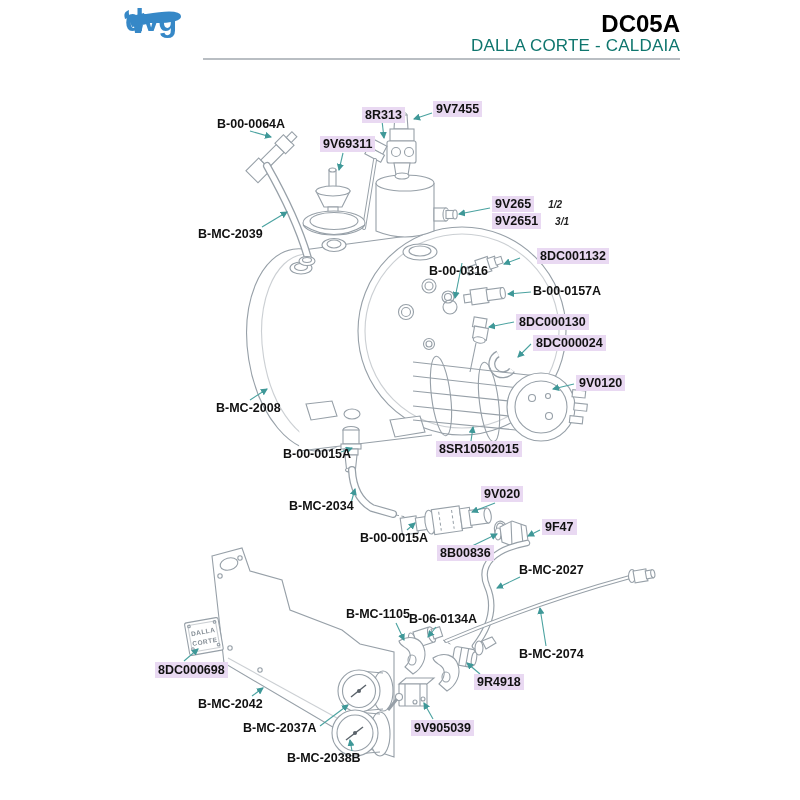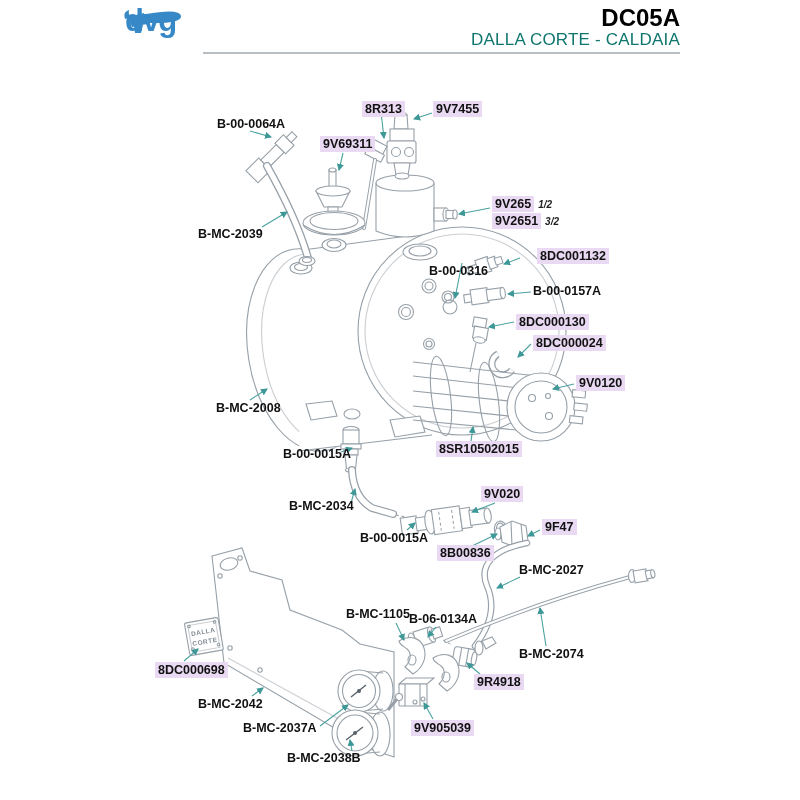--- a/index.html
+++ b/index.html
@@ -6,28 +6,28 @@
     --highlight:#e9d9f2; --leader:#4aa2a0; --drawing:#97a0a8; --logo_blue:#3688c7;
   }
   html,body{margin:0;padding:0;background:#fff;}
   body{font-family:"Liberation Sans","DejaVu Sans",sans-serif;}
   .page{position:relative;width:800px;height:800px;background:#fff;overflow:hidden;}
 
   
   .logo{position:absolute;left:122px;top:8px;width:76px;text-align:left;}
   .logo-text{color:var(--logo_blue);font-weight:bold;font-size:31px;letter-spacing:-1.5px;line-height:26px;margin-left:3px;}
   .titleblock{position:absolute;left:203px;top:6px;width:477px;border-bottom:2px solid #b9bec3;text-align:right;padding-bottom:3px;}
-  .code{font-size:24px;font-weight:bold;color:#000;line-height:24px;}
+  .code{font-size:24px;font-weight:bold;color:#000;line-height:24px;margin-top:6px;}
   .subtitle{font-size:17px;font-weight:400;color:#0f766e;line-height:19px;letter-spacing:.2px;}
 
   
   .labels{position:absolute;inset:0;pointer-events:none;}
   .label{position:absolute;font-size:12.5px;font-weight:bold;color:#111;white-space:nowrap;pointer-events:auto;}
   .pn.hl{background:var(--highlight);padding:1px 3px;}
-  .suffix{font-style:italic;font-size:10px;font-weight:700;margin-left:4px;color:#222;}
+  .suffix{font-style:italic;font-size:10px;font-weight:700;margin-left:14px;color:#222;}
 
   
   svg{position:absolute;left:0;top:0;}
   .ln{stroke:var(--drawing);stroke-width:1.1;fill:none;}
   .fw{stroke:var(--drawing);stroke-width:1.1;fill:#fff;}
   .faint{opacity:.5;}
   .tube-out{stroke:var(--drawing);stroke-width:8;fill:none;stroke-linecap:round;}
   .tube-in{stroke:#fff;stroke-width:5.5;fill:none;stroke-linecap:round;}
   .pipe-out{stroke:var(--drawing);stroke-width:4;fill:none;stroke-linecap:round;}
   .pipe-in{stroke:#fff;stroke-width:2.2;fill:none;stroke-linecap:round;}
@@ -351,27 +351,27 @@
       <line class="leader" x1="480" y1="674" x2="467" y2="663" marker-end="url(#arr)"></line>
       <line class="leader" x1="184" y1="661" x2="198" y2="649" marker-end="url(#arr)"></line>
       <line class="leader" x1="252" y1="696" x2="263" y2="688" marker-end="url(#arr)"></line>
       <line class="leader" x1="320" y1="726" x2="348" y2="705" marker-end="url(#arr)"></line>
       <line class="leader" x1="433" y1="719" x2="424" y2="703" marker-end="url(#arr)"></line>
       <line class="leader" x1="352" y1="751" x2="350" y2="740" marker-end="url(#arr)"></line>
     </g>
   </svg>
 
   <div class="labels">
-    <div class="label" style="left:362px;top:102px"><span class="pn hl">8R313</span></div>
+    <div class="label" style="left:362px;top:108px"><span class="pn hl">8R313</span></div>
     <div class="label" style="left:433px;top:102px"><span class="pn hl">9V7455</span></div>
     <div class="label" style="left:217px;top:117px"><span class="pn">B-00-0064A</span></div>
     <div class="label" style="left:320px;top:137px"><span class="pn hl">9V69311</span></div>
     <div class="label" style="left:198px;top:227px"><span class="pn">B-MC-2039</span></div>
     <div class="label" style="left:492px;top:197px"><span class="pn hl">9V265</span><span class="suffix">1/2</span></div>
-    <div class="label" style="left:492px;top:214px"><span class="pn hl">9V2651</span><span class="suffix">3/2</span></div>
+    <div class="label" style="left:492px;top:214px"><span class="pn hl">9V2651</span><span class="suffix">3/1</span></div>
     <div class="label" style="left:429px;top:264px"><span class="pn">B-00-0316</span></div>
     <div class="label" style="left:537px;top:249px"><span class="pn hl">8DC001132</span></div>
     <div class="label" style="left:533px;top:284px"><span class="pn">B-00-0157A</span></div>
     <div class="label" style="left:516px;top:315px"><span class="pn hl">8DC000130</span></div>
     <div class="label" style="left:533px;top:336px"><span class="pn hl">8DC000024</span></div>
     <div class="label" style="left:576px;top:376px"><span class="pn hl">9V0120</span></div>
     <div class="label" style="left:216px;top:401px"><span class="pn">B-MC-2008</span></div>
     <div class="label" style="left:283px;top:447px"><span class="pn">B-00-0015A</span></div>
     <div class="label" style="left:436px;top:442px"><span class="pn hl">8SR10502015</span></div>
     <div class="label" style="left:289px;top:499px"><span class="pn">B-MC-2034</span></div>

